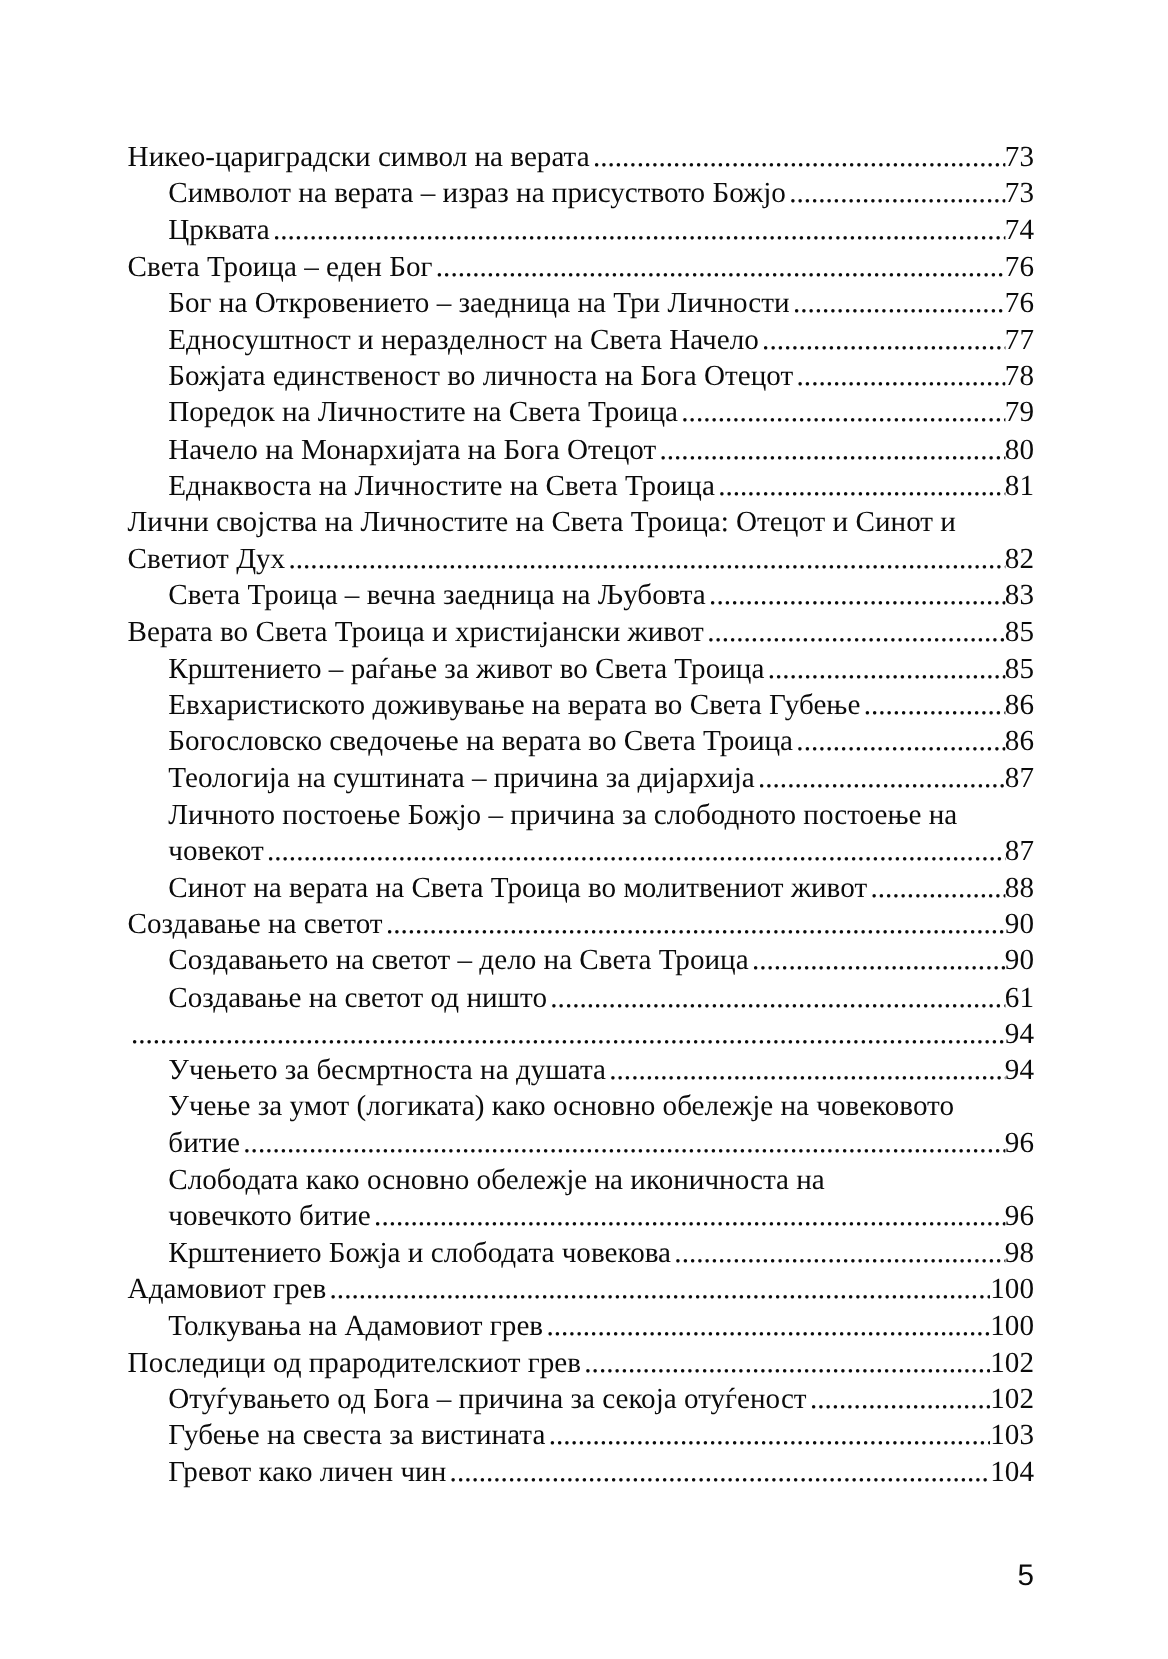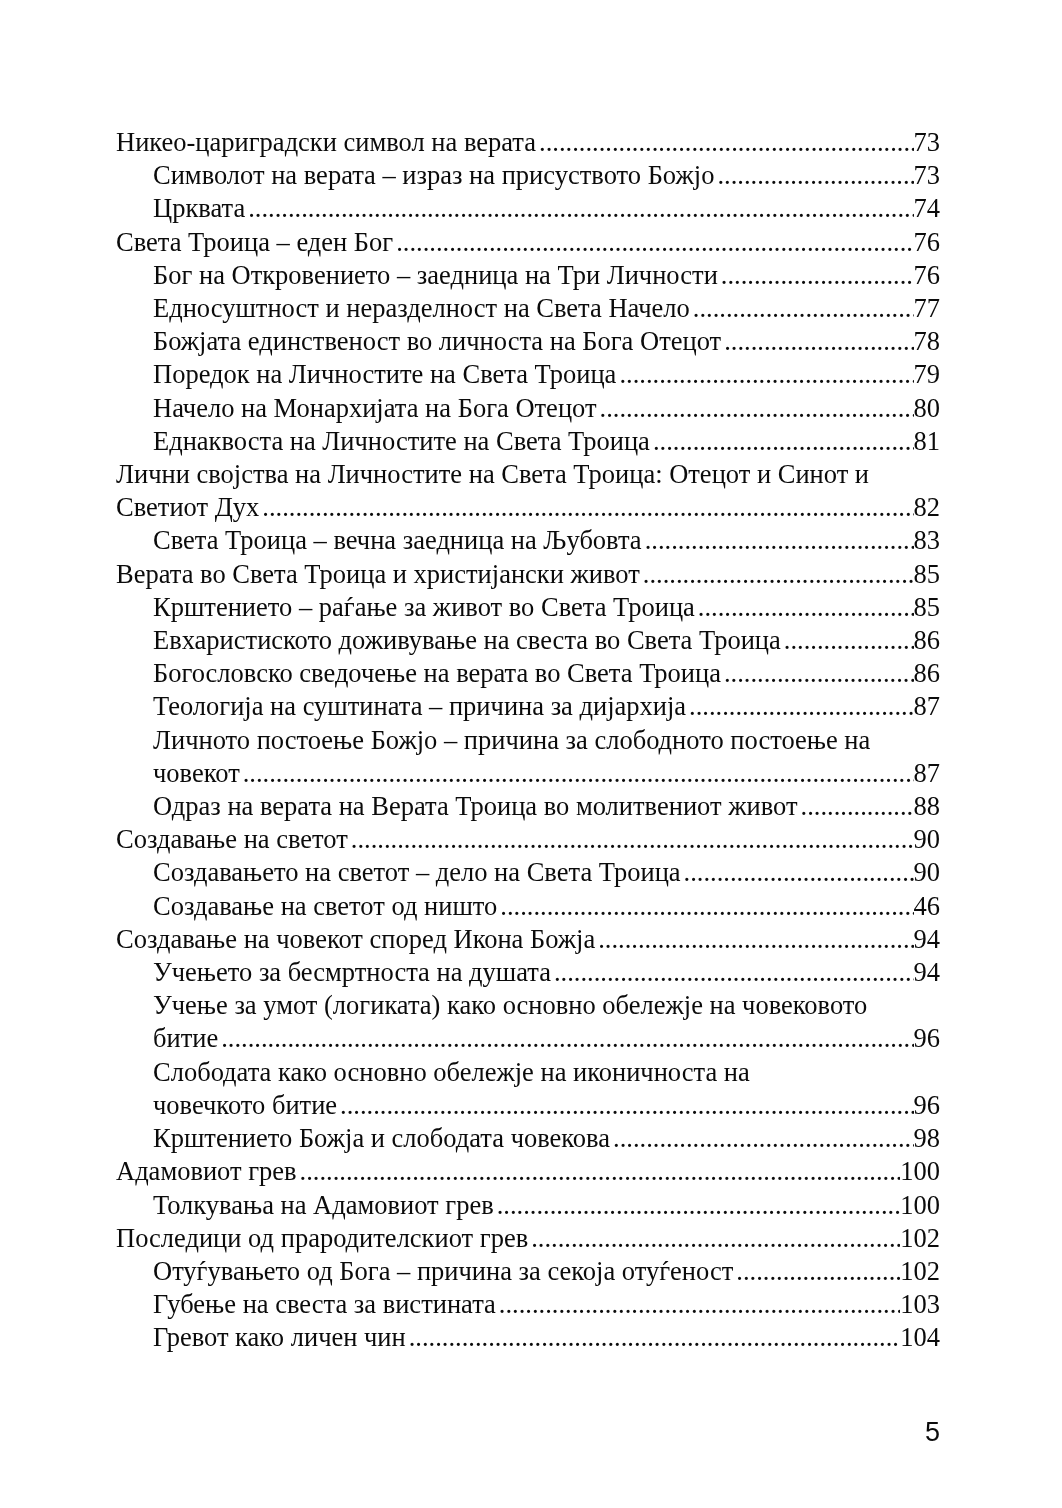--- a/index.html
+++ b/index.html
@@ -164,21 +164,21 @@
       </div>
       <div class="toc-entry">
         <div class="toc-line lvl1">
           <span class="toc-text">Крштението – раѓање за живот во Света Троица</span>
           <span class="toc-dots"></span>
           <span class="toc-page">85</span>
         </div>
       </div>
       <div class="toc-entry">
         <div class="toc-line lvl1">
-          <span class="toc-text">Евхаристиското доживување на свеста во Света Троица</span>
+          <span class="toc-text">Евхаристиското доживување на верата во Света Губење</span>
           <span class="toc-dots"></span>
           <span class="toc-page">86</span>
         </div>
       </div>
       <div class="toc-entry">
         <div class="toc-line lvl1">
           <span class="toc-text">Богословско сведочење на верата во Света Троица</span>
           <span class="toc-dots"></span>
           <span class="toc-page">86</span>
         </div>
@@ -195,21 +195,21 @@
           <span class="toc-text">Личното постоење Божјо – причина за слободното постоење на</span>
         </div>
         <div class="toc-line lvl1">
           <span class="toc-text">човекот</span>
           <span class="toc-dots"></span>
           <span class="toc-page">87</span>
         </div>
       </div>
       <div class="toc-entry">
         <div class="toc-line lvl1">
-          <span class="toc-text">Одраз на верата на Верата Троица во молитвениот живот</span>
+          <span class="toc-text">Синот на верата на Света Троица во молитвениот живот</span>
           <span class="toc-dots"></span>
           <span class="toc-page">88</span>
         </div>
       </div>
       <div class="toc-entry">
         <div class="toc-line lvl0">
           <span class="toc-text">Создавање на светот</span>
           <span class="toc-dots"></span>
           <span class="toc-page">90</span>
         </div>
@@ -218,26 +218,25 @@
         <div class="toc-line lvl1">
           <span class="toc-text">Создавањето на светот – дело на Света Троица</span>
           <span class="toc-dots"></span>
           <span class="toc-page">90</span>
         </div>
       </div>
       <div class="toc-entry">
         <div class="toc-line lvl1">
           <span class="toc-text">Создавање на светот од ништо</span>
           <span class="toc-dots"></span>
-          <span class="toc-page">46</span>
-        </div>
-      </div>
-      <div class="toc-entry">
-        <div class="toc-line lvl0">
-          <span class="toc-text">Создавање на човекот според Икона Божја</span>
+          <span class="toc-page">61</span>
+        </div>
+      </div>
+      <div class="toc-entry">
+        <div class="toc-line lvl0">
           <span class="toc-dots"></span>
           <span class="toc-page">94</span>
         </div>
       </div>
       <div class="toc-entry">
         <div class="toc-line lvl1">
           <span class="toc-text">Учењето за бесмртноста на душата</span>
           <span class="toc-dots"></span>
           <span class="toc-page">94</span>
         </div>

